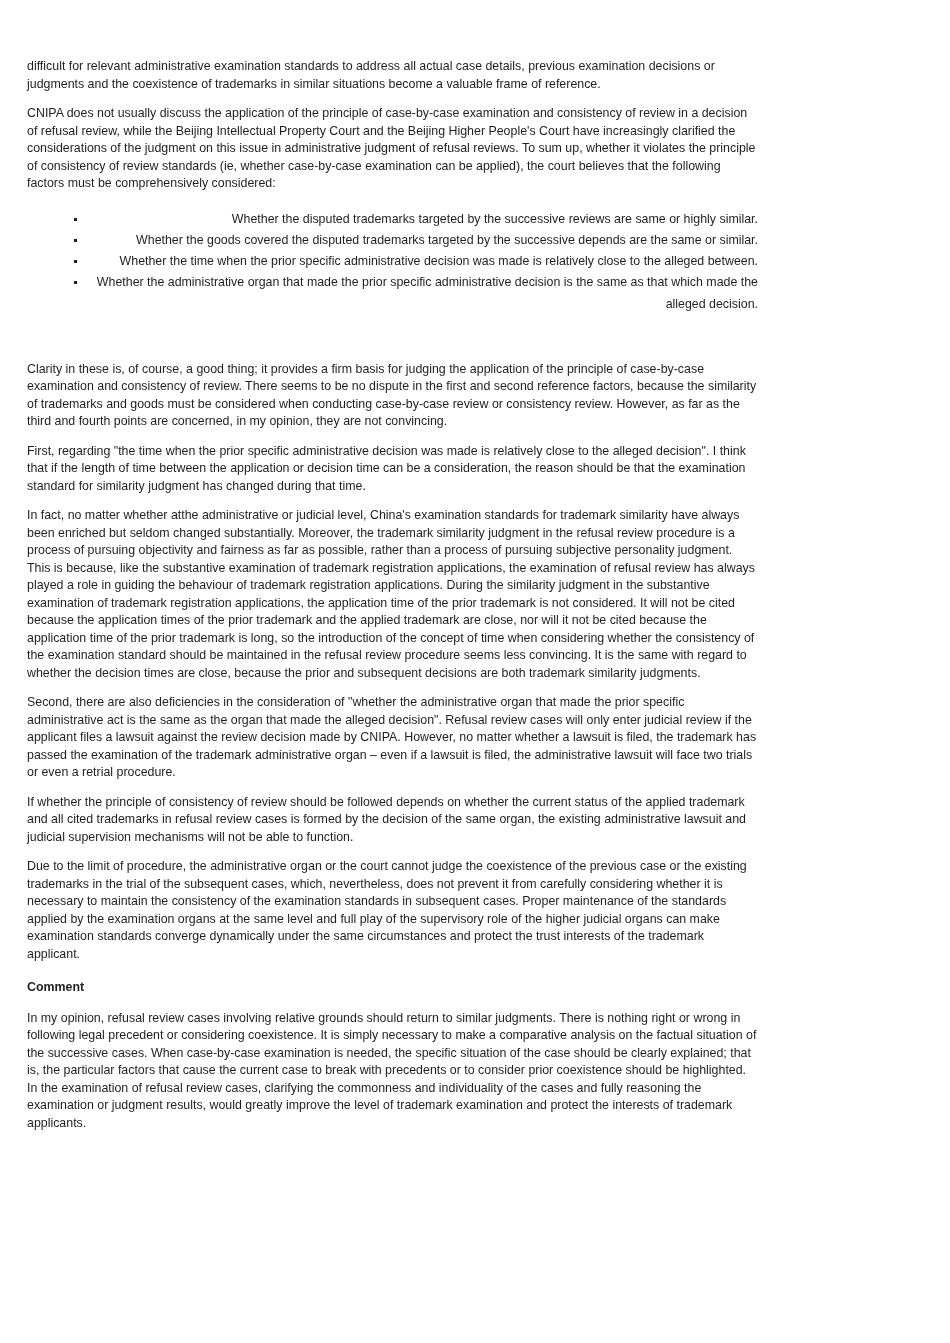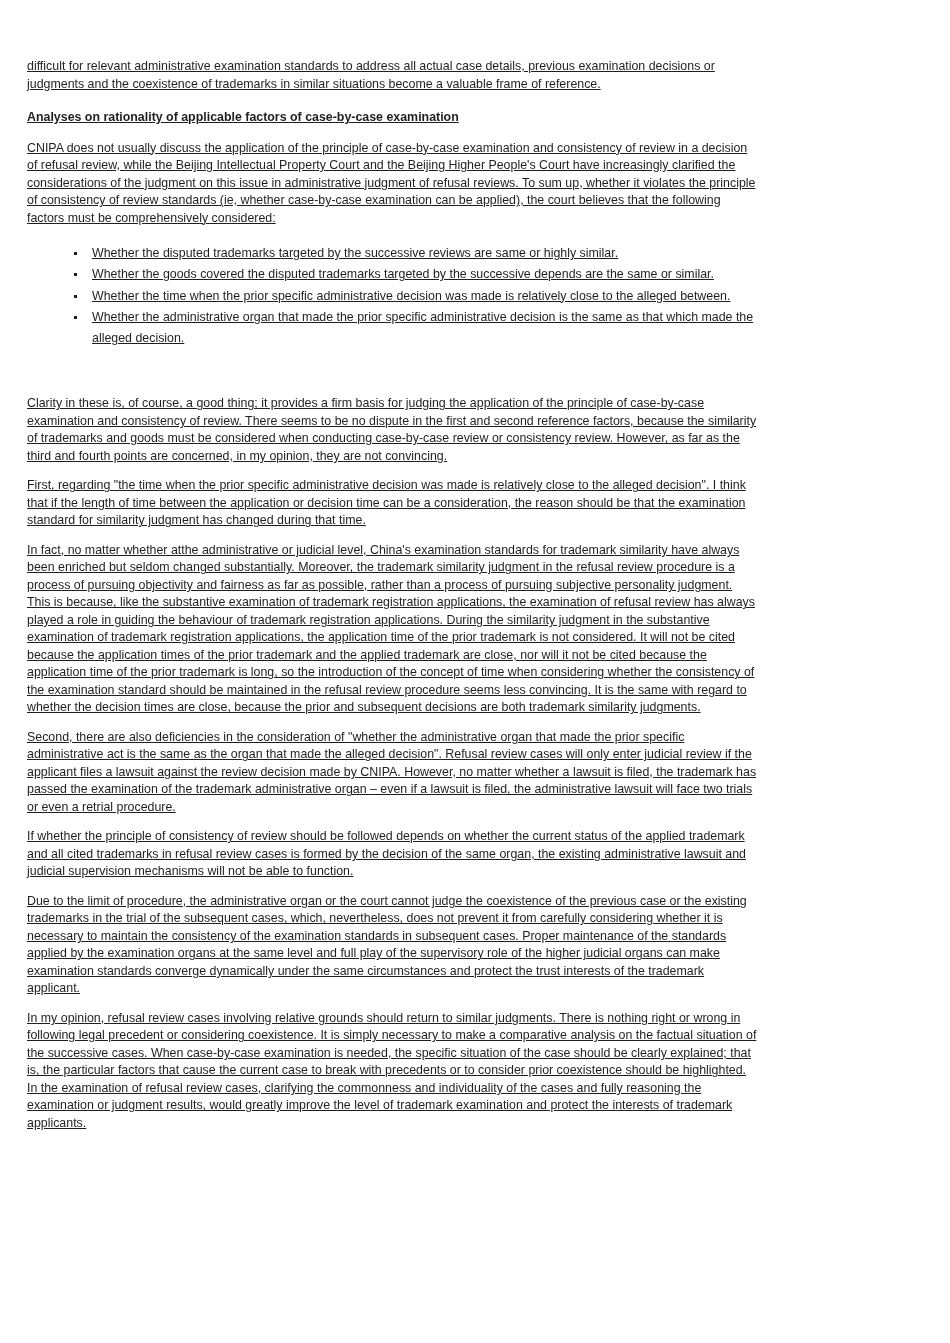--- a/index.html
+++ b/index.html
@@ -12,50 +12,49 @@
     width: 784px;
     height: 1343px;
     background: #ffffff;
     box-sizing: border-box;
     padding: 58px 26px 0 27px;
     font-family: "Liberation Sans", sans-serif;
     font-size: 12.4px;
     line-height: 17.5px;
     color: #1f1f1f;
     overflow: hidden;
-    text-decoration: underline;
   }
   .para {
     margin: 0 0 12px 0;
   }
   .heading {
     font-weight: 700;
     margin: 16px 0 13px 0;
   }
   ul.bullet-list {
     margin: 16px 0 46px 0;
     padding: 0 0 0 60px;
     list-style-type: square;
+    text-align: right;
   }
   ul.bullet-list li {
     line-height: 21.3px;
     padding-left: 5px;
   }
   ul.bullet-list li::marker {
     font-size: 10px;
   }
 </style>
 </head>
 <body>
 
 <div class="page" style="color: rgb(31, 31, 31);">
 
   <p class="para">difficult for relevant administrative examination standards to address all actual case details, previous examination decisions or judgments and the coexistence of trademarks in similar situations become a valuable frame of reference.</p>
 
-  <p class="para heading">Analyses on rationality of applicable factors of case-by-case examination</p>
 
   <p class="para">CNIPA does not usually discuss the application of the principle of case-by-case examination and consistency of review in a decision of refusal review, while the Beijing Intellectual Property Court and the Beijing Higher People's Court have increasingly clarified the considerations of the judgment on this issue in administrative judgment of refusal reviews. To sum up, whether it violates the principle of consistency of review standards (ie, whether case-by-case examination can be applied), the court believes that the following factors must be comprehensively considered:</p>
 
   <ul class="bullet-list">
     <li>Whether the disputed trademarks targeted by the successive reviews are same or highly similar.</li>
     <li>Whether the goods covered the disputed trademarks targeted by the successive depends are the same or similar.</li>
     <li>Whether the time when the prior specific administrative decision was made is relatively close to the alleged between.</li>
     <li>Whether the administrative organ that made the prior specific administrative decision is the same as that which made the alleged decision.</li>
   </ul>
 
@@ -64,16 +63,17 @@
   <p class="para">First, regarding "the time when the prior specific administrative decision was made is relatively close to the alleged decision". I think that if the length of time between the application or decision time can be a consideration, the reason should be that the examination standard for similarity judgment has changed during that time.</p>
 
   <p class="para">In fact, no matter whether atthe administrative or judicial level, China's examination standards for trademark similarity have always been enriched but seldom changed substantially. Moreover, the trademark similarity judgment in the refusal review procedure is a process of pursuing objectivity and fairness as far as possible, rather than a process of pursuing subjective personality judgment. This is because, like the substantive examination of trademark registration applications, the examination of refusal review has always played a role in guiding the behaviour of trademark registration applications. During the similarity judgment in the substantive examination of trademark registration applications, the application time of the prior trademark is not considered. It will not be cited because the application times of the prior trademark and the applied trademark are close, nor will it not be cited because the application time of the prior trademark is long, so the introduction of the concept of time when considering whether the consistency of the examination standard should be maintained in the refusal review procedure seems less convincing. It is the same with regard to whether the decision times are close, because the prior and subsequent decisions are both trademark similarity judgments.</p>
 
   <p class="para">Second, there are also deficiencies in the consideration of "whether the administrative organ that made the prior specific administrative act is the same as the organ that made the alleged decision". Refusal review cases will only enter judicial review if the applicant files a lawsuit against the review decision made by CNIPA. However, no matter whether a lawsuit is filed, the trademark has passed the examination of the trademark administrative organ – even if a lawsuit is filed, the administrative lawsuit will face two trials or even a retrial procedure.</p>
 
   <p class="para">If whether the principle of consistency of review should be followed depends on whether the current status of the applied trademark and all cited trademarks in refusal review cases is formed by the decision of the same organ, the existing administrative lawsuit and judicial supervision mechanisms will not be able to function.</p>
 
   <p class="para">Due to the limit of procedure, the administrative organ or the court cannot judge the coexistence of the previous case or the existing trademarks in the trial of the subsequent cases, which, nevertheless, does not prevent it from carefully considering whether it is necessary to maintain the consistency of the examination standards in subsequent cases. Proper maintenance of the standards applied by the examination organs at the same level and full play of the supervisory role of the higher judicial organs can make examination standards converge dynamically under the same circumstances and protect the trust interests of the trademark applicant.</p>
 
+  <p class="para heading">Comment</p>
 
   <p class="para">In my opinion, refusal review cases involving relative grounds should return to similar judgments. There is nothing right or wrong in following legal precedent or considering coexistence. It is simply necessary to make a comparative analysis on the factual situation of the successive cases. When case-by-case examination is needed, the specific situation of the case should be clearly explained; that is, the particular factors that cause the current case to break with precedents or to consider prior coexistence should be highlighted. In the examination of refusal review cases, clarifying the commonness and individuality of the cases and fully reasoning the examination or judgment results, would greatly improve the level of trademark examination and protect the interests of trademark applicants.</p>
 
 </div>
 
 </body></html>

